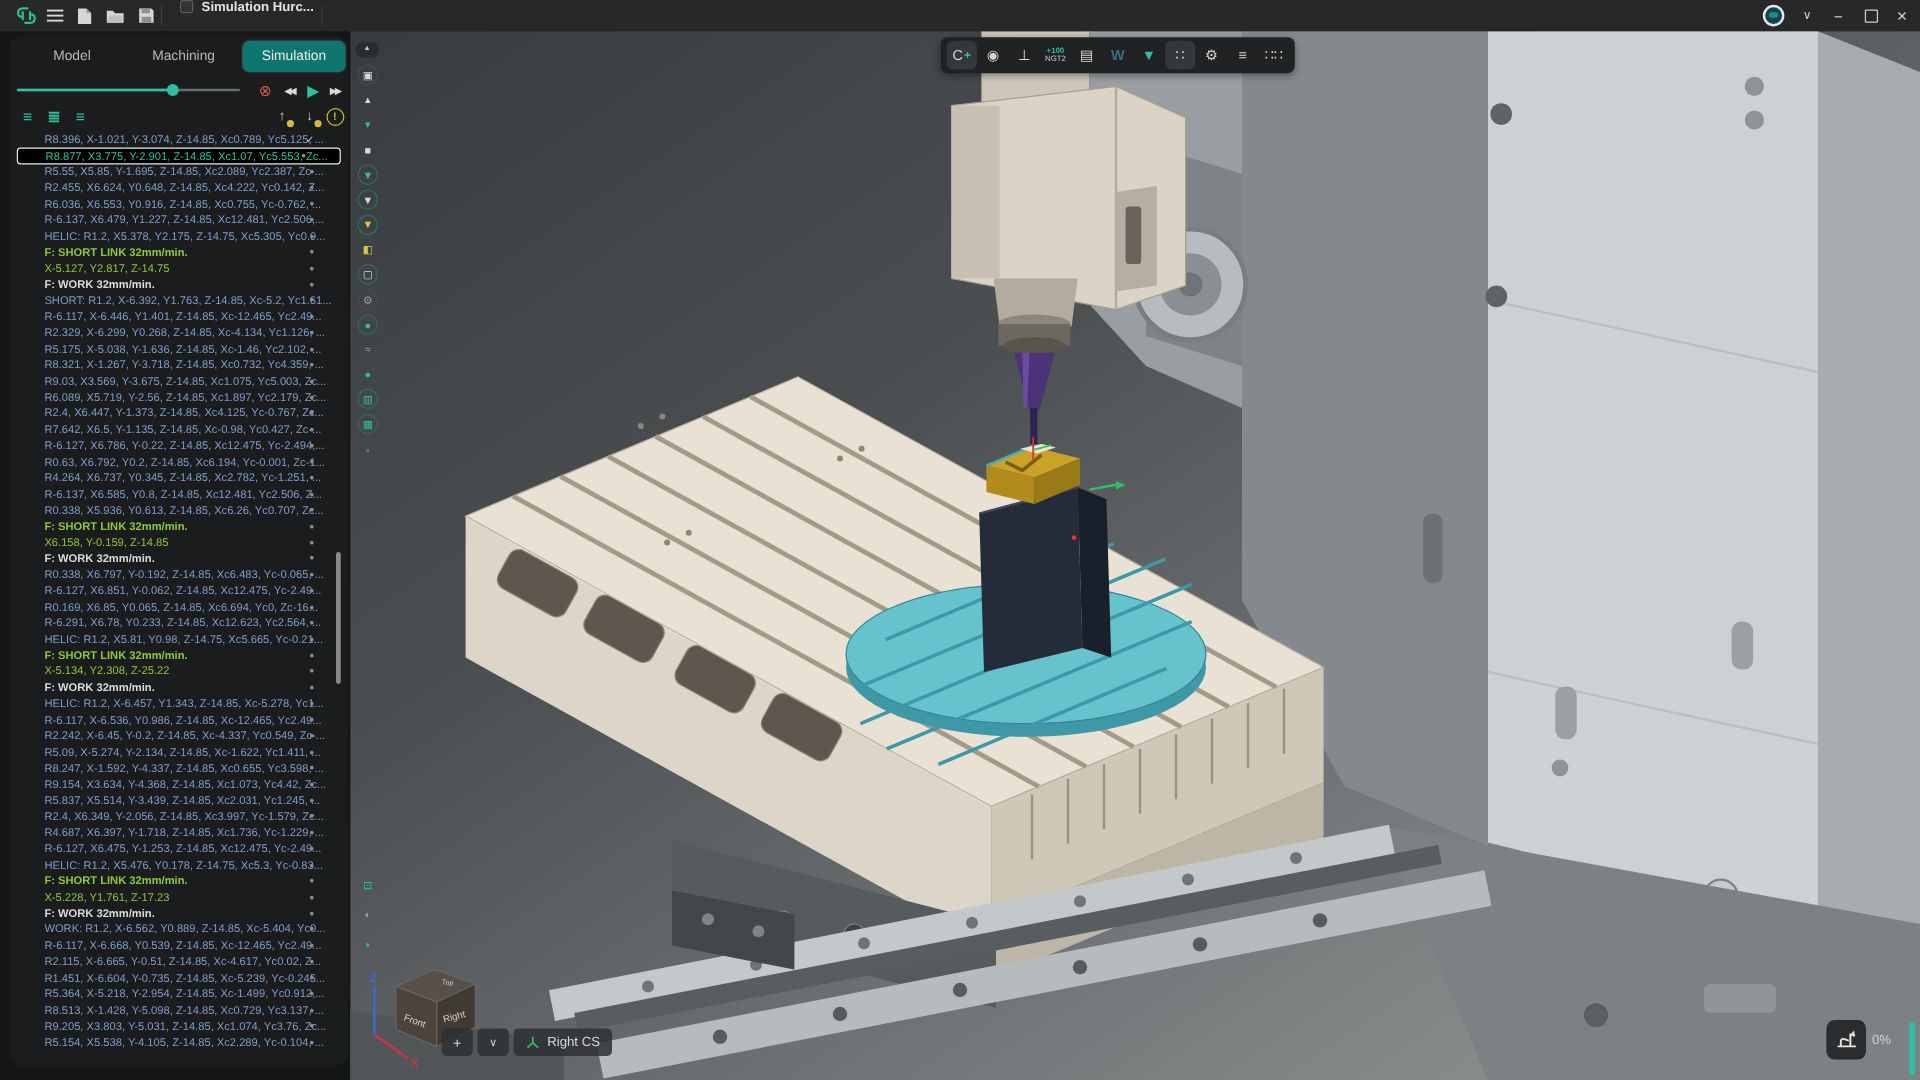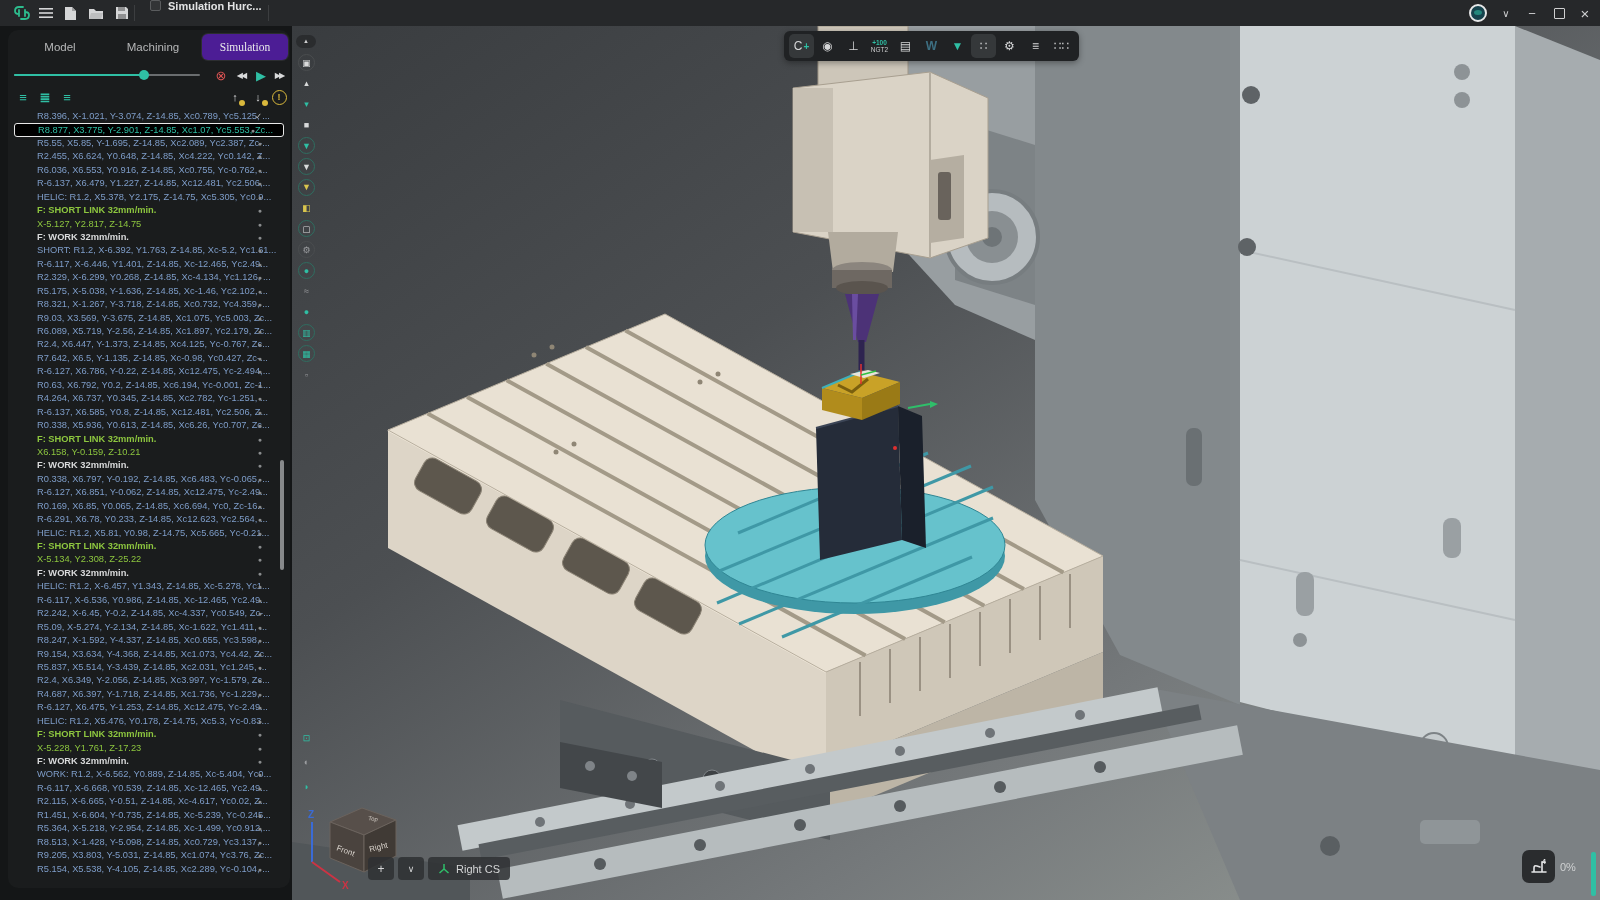--- a/index.html
+++ b/index.html
@@ -12,21 +12,21 @@
   .tb-sep{position:absolute;top:5px;width:1px;height:16px;background:#3c3e40;}
   #doc-tab{position:absolute;left:140px;top:0;height:16px;display:flex;align-items:flex-start;gap:7px;padding:0 10px;color:#e2e3e4;font-size:11px;font-weight:bold;}
   #doc-tab .sq{width:9px;height:9px;border:1px solid #5a5c5e;border-radius:2px;background:#323436;}
   .winbtn{position:absolute;top:0;width:26px;height:26px;display:flex;align-items:center;justify-content:center;color:#cfd0d1;font-size:13px;cursor:pointer;}
   #avatar{position:absolute;left:1469px;top:4px;width:18px;height:18px;border-radius:50%;background:#16434d;border:2px solid #e6e7e8;box-sizing:border-box;cursor:pointer;}
   #avatar:after{content:"";position:absolute;left:3px;top:4px;width:8px;height:5px;border-radius:50%;background:#2fbfa4;opacity:.55;}
   #restore-box{width:9px;height:9px;border:1.4px solid #cfd0d1;border-radius:1px;}
   
   #panel{position:absolute;left:8px;top:30px;width:282px;height:858px;background:#1a1c1d;border-radius:10px;overflow:hidden;}
   .tab{position:absolute;top:4px;height:26px;line-height:26px;text-align:center;font-size:11.5px;color:#b6b7b8;cursor:pointer;border-radius:6px;}
-  .tab.active{background:#4c1d95;color:#e9eaeb;box-shadow:0 0 0 1px #2c2e30;font-family:Liberation Serif, serif;}
+  .tab.active{background:#0f766e;color:#e9eaeb;box-shadow:0 0 0 1px #2c2e30;}
   
   #slider-track{position:absolute;left:6px;top:44px;width:186px;height:2px;background:#6a6d6f;border-radius:1px;cursor:pointer;}
   #slider-fill{height:2px;background:#2fbfa4;border-radius:1px;position:relative;}
   #slider-handle{position:absolute;right:-5px;top:-4px;width:10px;height:10px;border-radius:50%;background:#2fbfa4;}
   .pbtn{position:absolute;top:36px;width:18px;height:18px;display:flex;align-items:center;justify-content:center;font-size:11px;cursor:pointer;}
   
   .ltool{position:absolute;top:58px;width:18px;height:18px;display:flex;align-items:center;justify-content:center;color:#2fbfa4;font-size:13px;font-weight:bold;cursor:pointer;}
   .ltool .badge{position:absolute;right:-1px;bottom:0;width:6px;height:6px;border-radius:50%;background:#d9b83c;color:#1a1c1d;font-size:5px;line-height:6px;text-align:center;font-weight:bold;}
   #warn-circ{border:1.3px solid #d9b83c;border-radius:50%;width:13px;height:13px;color:#d9b83c;font-size:9px;font-weight:bold;line-height:13px;text-align:center;}
   
@@ -322,21 +322,21 @@
       <div class="grow "><span>R9.03, X3.569, Y-3.675, Z-14.85, Xc1.075, Yc5.003, Zc...</span><span class="gmark dot">●</span></div>
       <div class="grow "><span>R6.089, X5.719, Y-2.56, Z-14.85, Xc1.897, Yc2.179, Zc...</span><span class="gmark dot">●</span></div>
       <div class="grow "><span>R2.4, X6.447, Y-1.373, Z-14.85, Xc4.125, Yc-0.767, Zc...</span><span class="gmark dot">●</span></div>
       <div class="grow "><span>R7.642, X6.5, Y-1.135, Z-14.85, Xc-0.98, Yc0.427, Zc-...</span><span class="gmark dot">●</span></div>
       <div class="grow "><span>R-6.127, X6.786, Y-0.22, Z-14.85, Xc12.475, Yc-2.494,...</span><span class="gmark dot">●</span></div>
       <div class="grow "><span>R0.63, X6.792, Y0.2, Z-14.85, Xc6.194, Yc-0.001, Zc-1...</span><span class="gmark dot">●</span></div>
       <div class="grow "><span>R4.264, X6.737, Y0.345, Z-14.85, Xc2.782, Yc-1.251, ...</span><span class="gmark dot">●</span></div>
       <div class="grow "><span>R-6.137, X6.585, Y0.8, Z-14.85, Xc12.481, Yc2.506, Z...</span><span class="gmark dot">●</span></div>
       <div class="grow "><span>R0.338, X5.936, Y0.613, Z-14.85, Xc6.26, Yc0.707, Zc...</span><span class="gmark dot">●</span></div>
       <div class="grow gb"><span>F: SHORT LINK 32mm/min.</span><span class="gmark dot">●</span></div>
-      <div class="grow g"><span>X6.158, Y-0.159, Z-10.21</span><span class="gmark dot">●</span></div>
+      <div class="grow g"><span>X6.158, Y-0.159, Z-14.85</span><span class="gmark dot">●</span></div>
       <div class="grow wb"><span>F: WORK 32mm/min.</span><span class="gmark dot">●</span></div>
       <div class="grow "><span>R0.338, X6.797, Y-0.192, Z-14.85, Xc6.483, Yc-0.065, ...</span><span class="gmark dot">●</span></div>
       <div class="grow "><span>R-6.127, X6.851, Y-0.062, Z-14.85, Xc12.475, Yc-2.49...</span><span class="gmark dot">●</span></div>
       <div class="grow "><span>R0.169, X6.85, Y0.065, Z-14.85, Xc6.694, Yc0, Zc-16...</span><span class="gmark dot">●</span></div>
       <div class="grow "><span>R-6.291, X6.78, Y0.233, Z-14.85, Xc12.623, Yc2.564, ...</span><span class="gmark dot">●</span></div>
       <div class="grow "><span>HELIC: R1.2, X5.81, Y0.98, Z-14.75, Xc5.665, Yc-0.21...</span><span class="gmark dot">●</span></div>
       <div class="grow gb"><span>F: SHORT LINK 32mm/min.</span><span class="gmark dot">●</span></div>
       <div class="grow g"><span>X-5.134, Y2.308, Z-25.22</span><span class="gmark dot">●</span></div>
       <div class="grow wb"><span>F: WORK 32mm/min.</span><span class="gmark dot">●</span></div>
       <div class="grow "><span>HELIC: R1.2, X-6.457, Y1.343, Z-14.85, Xc-5.278, Yc1...</span><span class="gmark dot">●</span></div>

